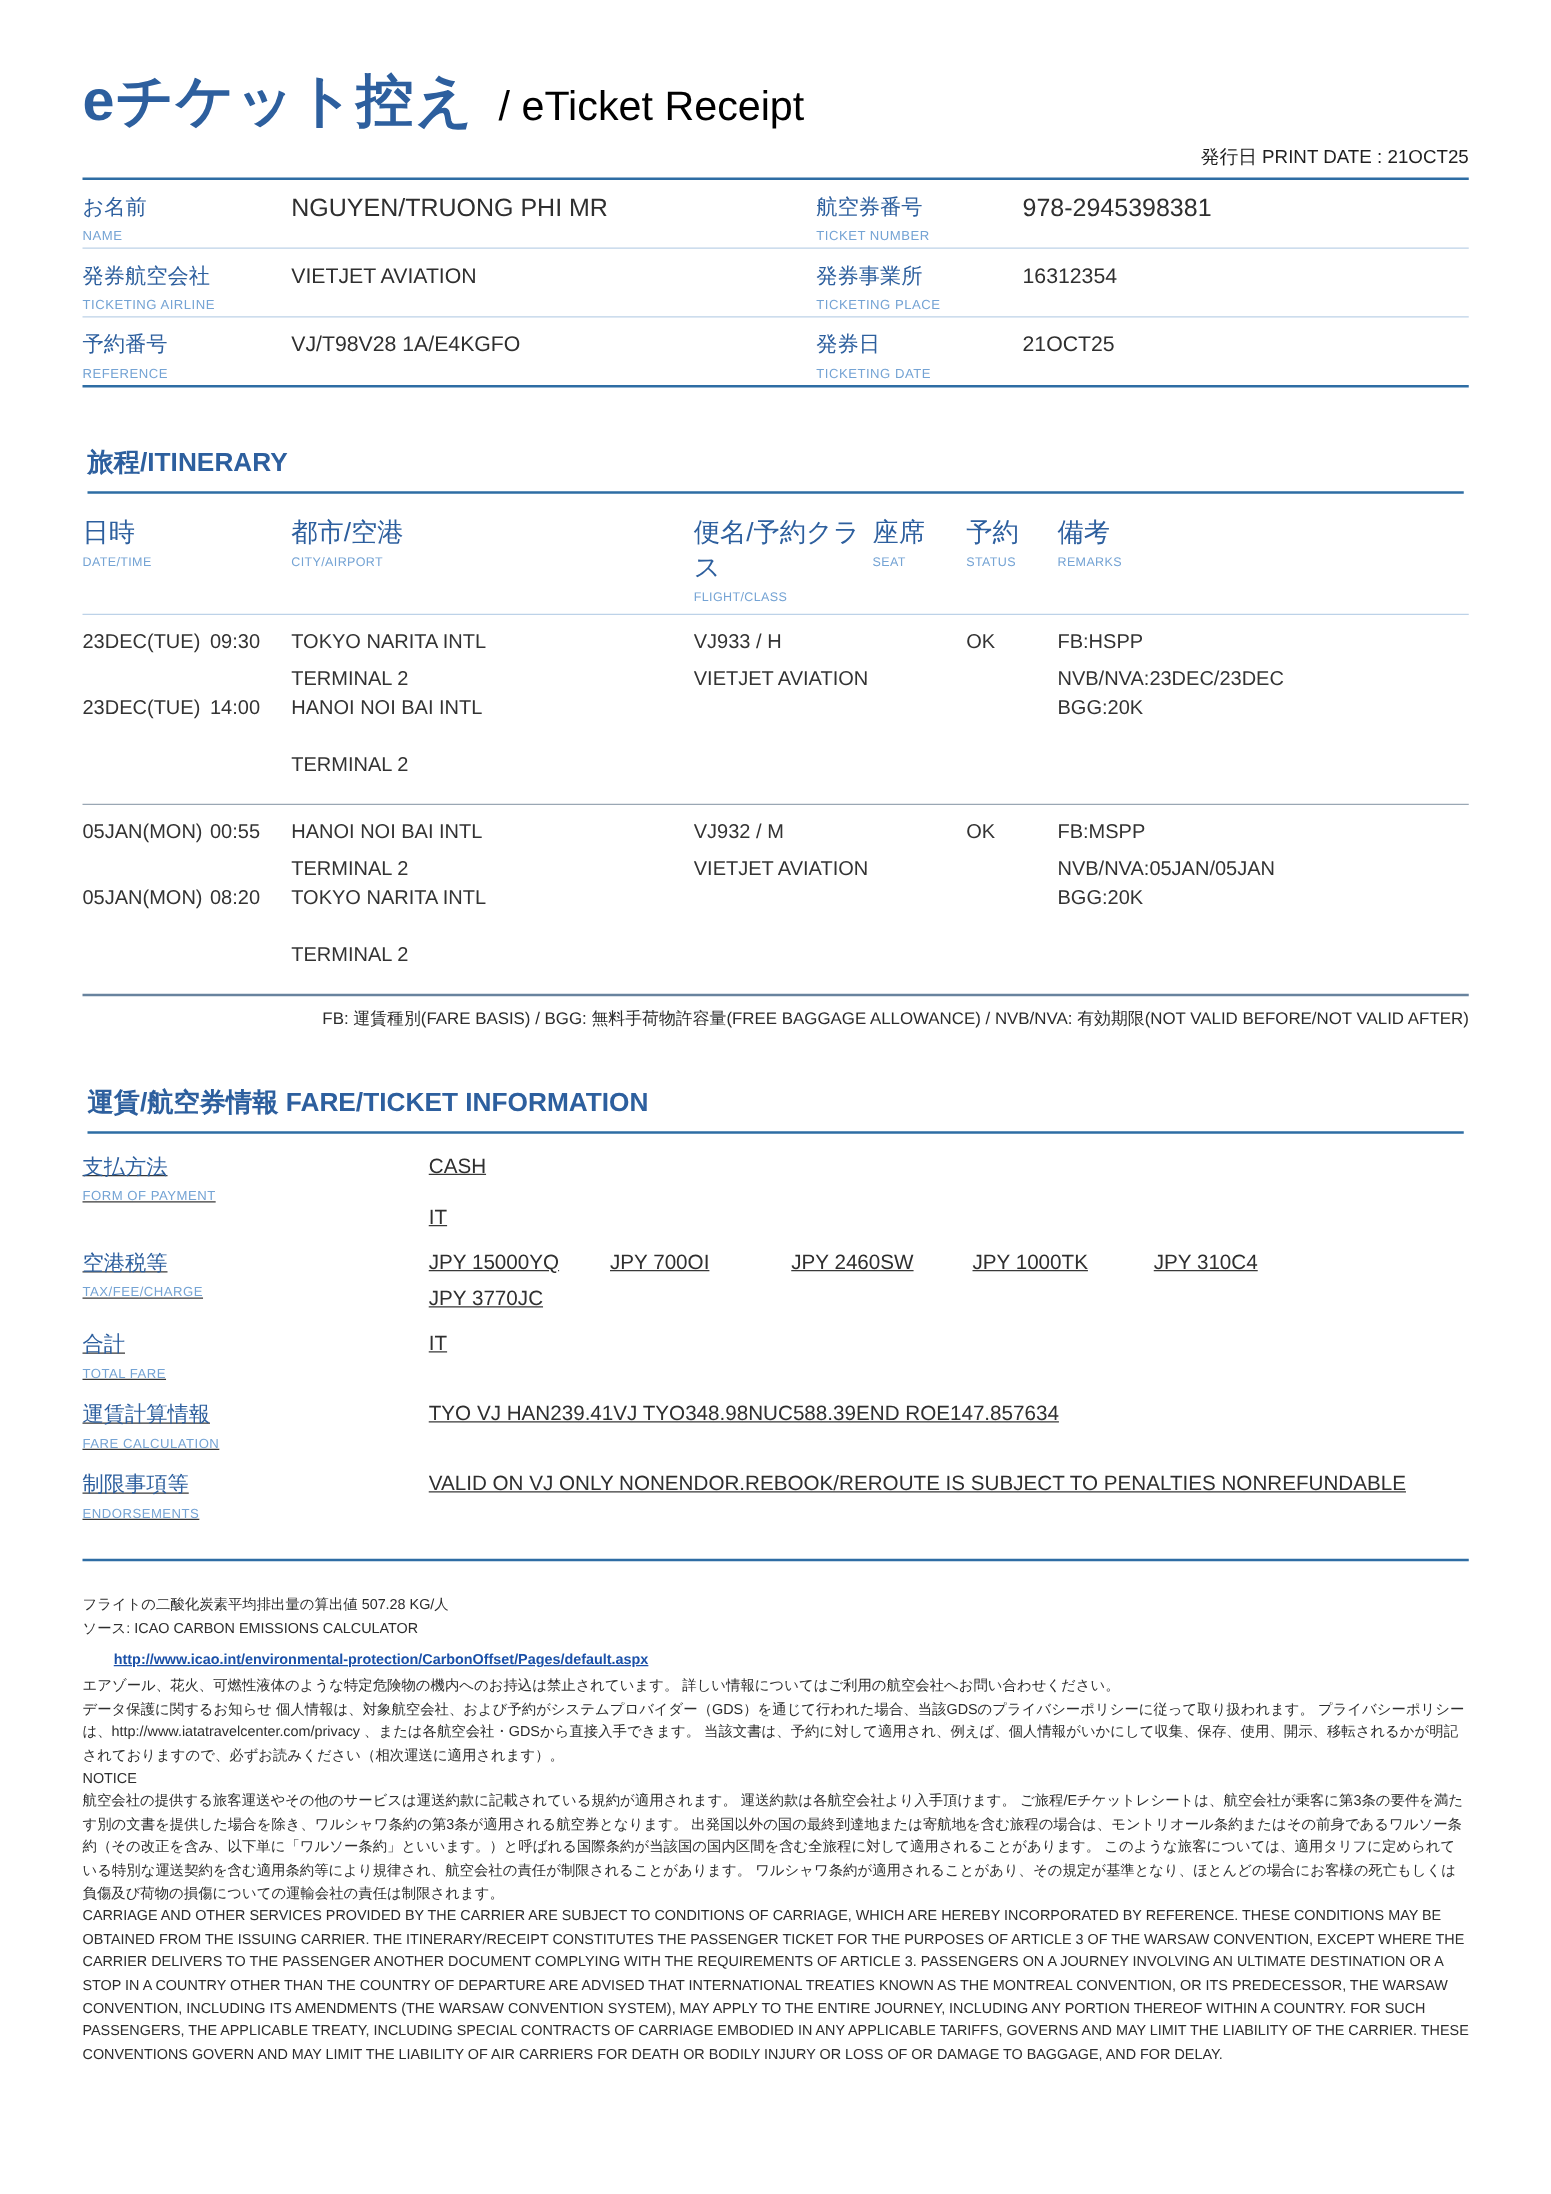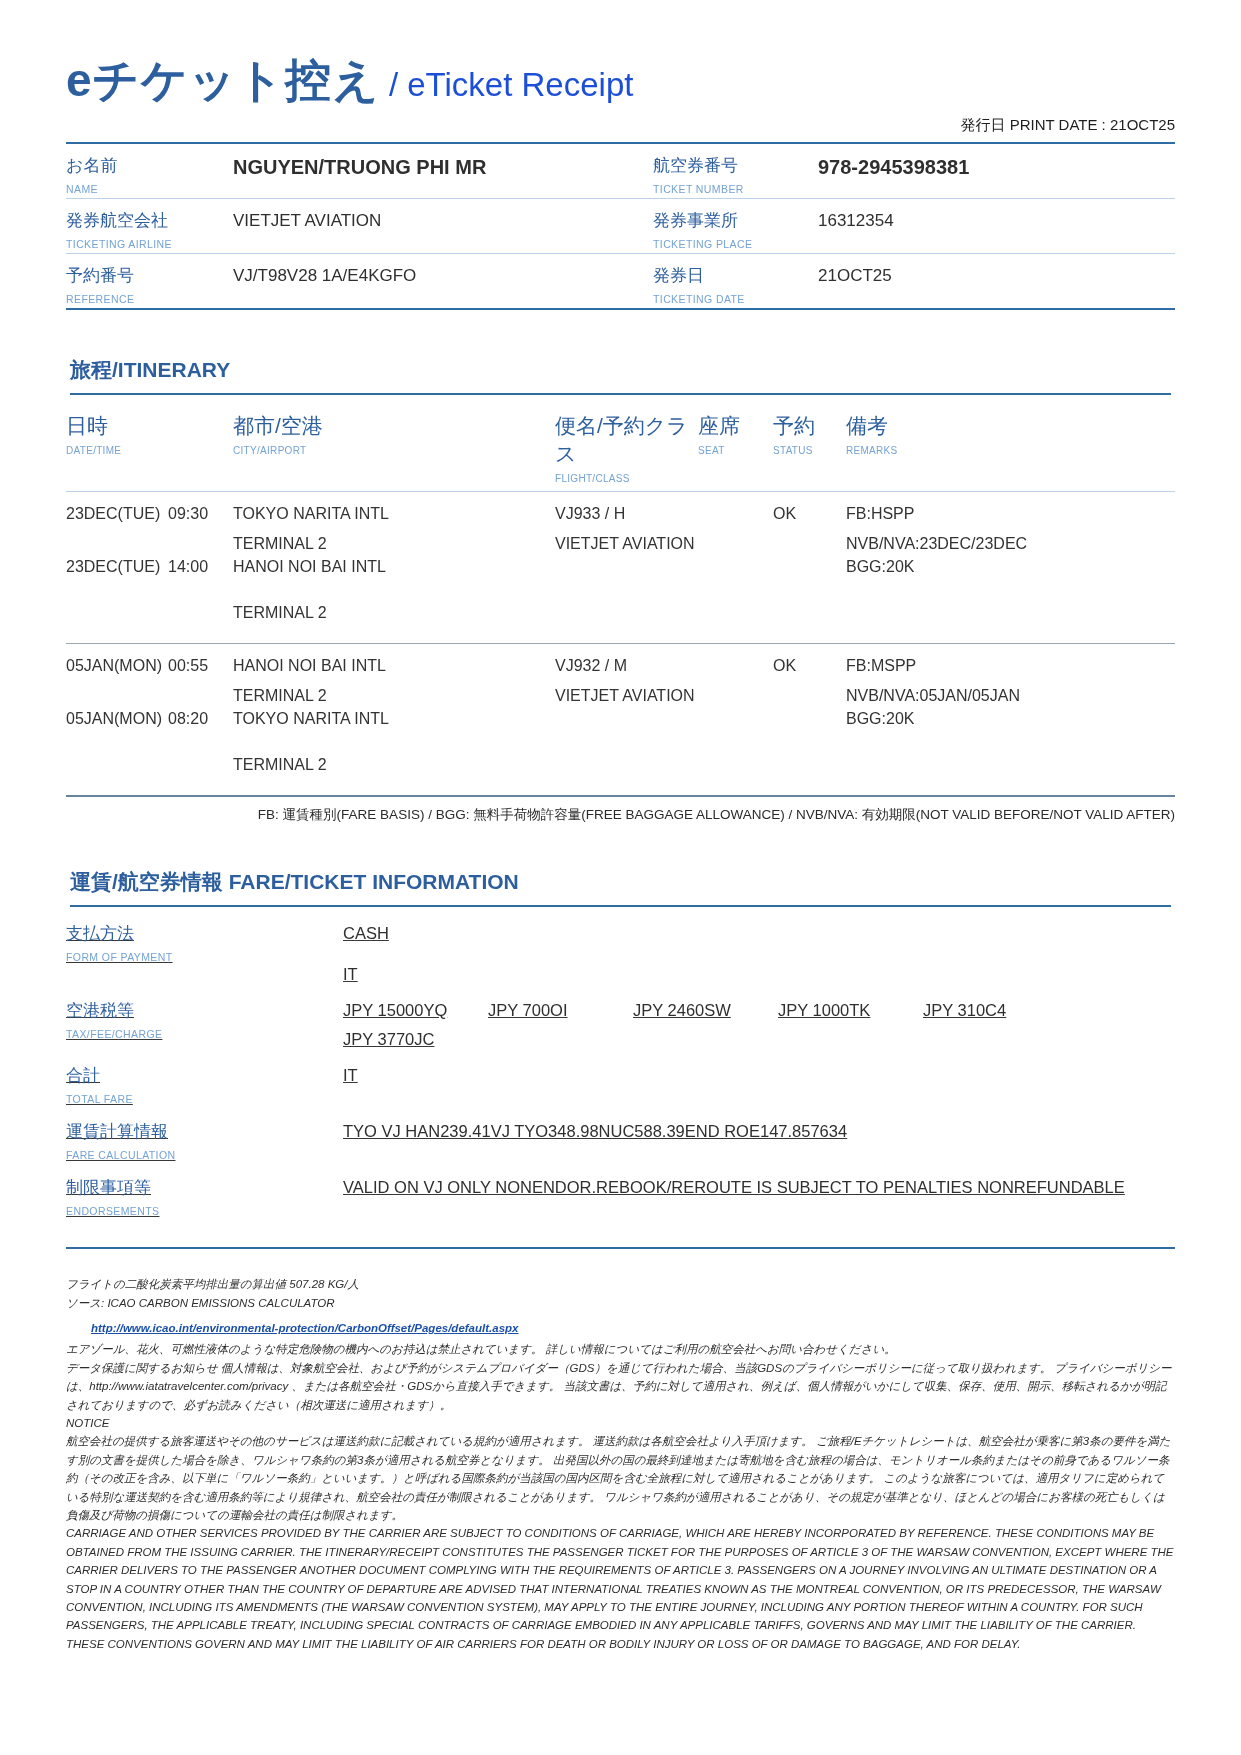--- a/index.html
+++ b/index.html
@@ -2,32 +2,32 @@
 <html><head>
 <meta charset="utf-8">
 <style>
   html,body { margin:0; padding:0; background:#ffffff; }
   body { font-family:"Liberation Sans", sans-serif; color:#383838; }
   .page { width:1241px; height:1755px; box-sizing:border-box; padding:56px 66px 0 66px; background:#fff; overflow:hidden; }
 
   
   .doc-title { margin:0; line-height:1.05; }
   .doc-title .t-jp { font-size:46px; font-weight:700; color:#2d5f9e; letter-spacing:1px; }
-  .doc-title .t-en { font-size:33px; font-weight:400; color:#1d4ed8; }
+  .doc-title .t-en { font-size:33px; font-weight:400; color:#000000; margin-left:10px; }
   .print-date { text-align:right; font-size:15px; color:#1f1f1f; margin-top:12px; margin-bottom:7px; }
 
   
   .info { border-top:2px solid #2e6da4; }
   .info-row { display:grid; grid-template-columns:167px 420px 165px 1fr; align-items:start; padding:10px 0 3px 0; }
   .info-row.b-light { border-bottom:1px solid #bdd2e8; }
   .info-row.b-strong { border-bottom:2px solid #2e6da4; }
   .lbl .lj { display:block; font-size:17px; color:#2d5f9e; }
   .lbl .le { display:block; font-size:10.5px; color:#74a3d4; margin-top:6px; letter-spacing:0.4px; }
   .val { font-size:17px; color:#2f2f2f; padding-top:2px; }
-  .val.big { font-size:20px;font-weight:bold; }
+  .val.big { font-size:20px; }
 
   
   .sec-title { font-size:21px; color:#2d5f9e; font-weight:700; border-bottom:2px solid #2e6da4; padding-bottom:9px; margin:4px; }
   .itinerary-section { margin-top:46px; }
   .fare-section { margin-top:44px; border-bottom:2px solid #2e6da4; padding-bottom:30px; }
 
   
   .it-head { display:grid; grid-template-columns:167px 322px 143px 75px 73px 1fr; padding:13px 0 7px 0; border-bottom:1px solid #bdd2e8; }
   .it-head .hj { display:block; font-size:21px; color:#2d5f9e; }
   .it-head .he { display:block; font-size:10px; color:#74a3d4; margin-top:5px; letter-spacing:0.3px; }
@@ -42,21 +42,21 @@
 
   
   .fare-row { display:grid; grid-template-columns:277px 1fr; margin-top:15px;text-decoration:underline; }
   .fare-val { font-size:16.5px; color:#2f2f2f; padding-top:2px; }
   .fare-val .second { display:block; margin-top:22px; }
   .tax-line { display:flex; }
   .tax-line span { width:145px; flex:0 0 auto; }
   .tax-line.l2 { margin-top:10px; }
 
   
-  .fine { margin-top:26px; font-size:11.5px; line-height:1.6; color:#2d2d2d;font-style:italic; }
+  .fine { margin-top:26px; font-size:11.5px; line-height:1.6; color:#2d2d2d; }
   .fine p { margin:0; }
   .fp-link { color:#1a50a8; font-weight:700; text-decoration:underline; display:inline-block; margin:7px 0 3px 0;padding-left:25px; }
   .notice-title { margin-top:2px; }
 </style>
 </head>
 <body>
 
 <div class="page">
 
   <header>

